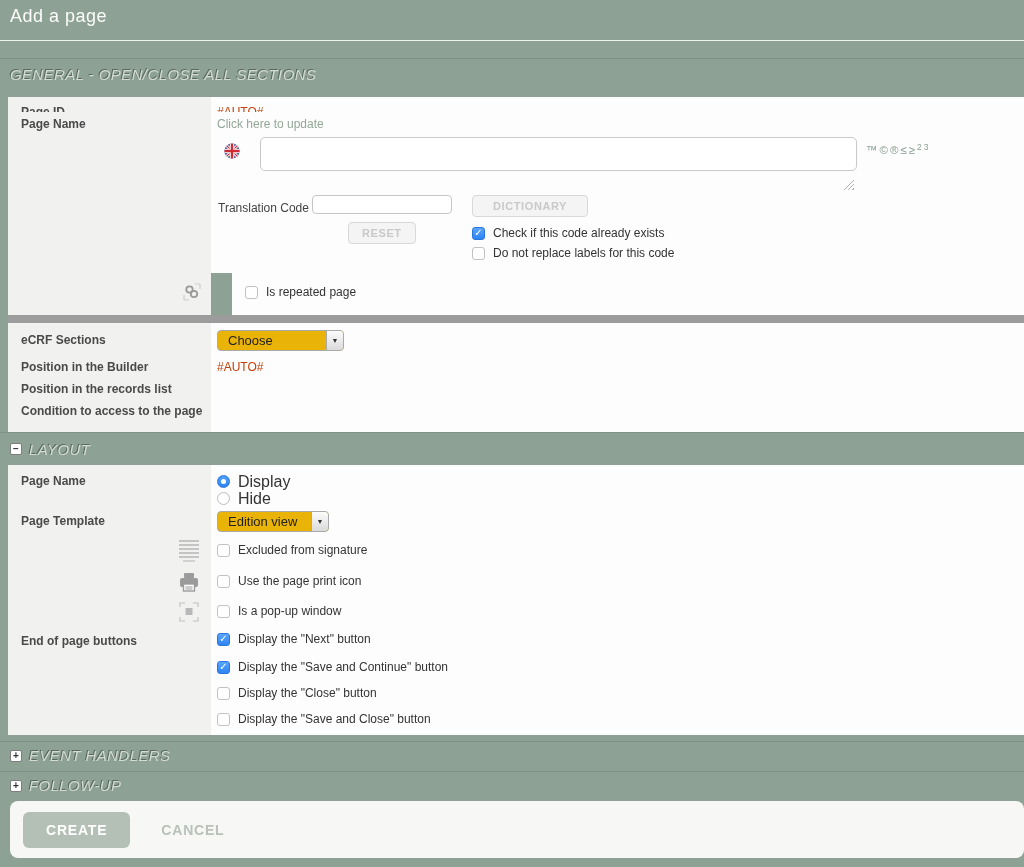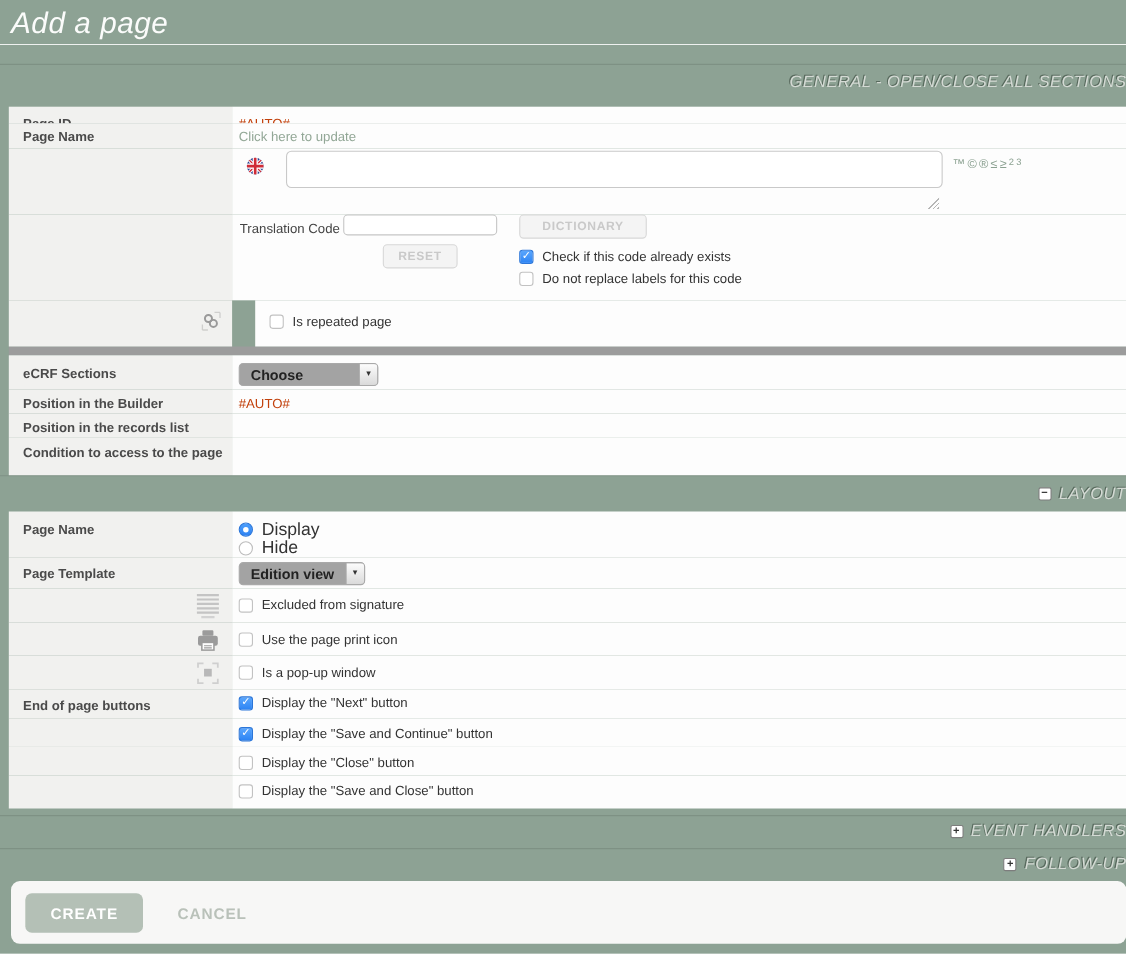--- a/index.html
+++ b/index.html
@@ -1,26 +1,26 @@
 <!DOCTYPE html>
 <html><head>
 <meta charset="utf-8">
 <style>
   * { margin:0; padding:0; box-sizing:border-box; }
   body { font-family:"Liberation Sans","DejaVu Sans",sans-serif; }
   .page { width:1024px; height:867px; background:#8da294; overflow:hidden; position:relative; }
 
   
   .title-bar { height:41px; border-bottom:1px solid rgba(255,255,255,.85); }
-  .title-bar h1 { padding:6px 0 0 10px; font-size:27px; font-weight:300; color:#fbfcfb; letter-spacing:.5px;font-style:italic; }
+  .title-bar h1 { padding:6px 0 0 10px; font-size:18px; font-weight:300; color:#fbfcfb; letter-spacing:.5px; }
 
   
   .section-header { height:31px; display:flex; align-items:center; padding-left:10px;
     font-style:italic; font-size:15px; color:#d4dad4; letter-spacing:.4px;
-    text-shadow:-1px -1px 0 rgba(45,60,49,.55); border-top:1px solid rgba(0,0,0,.10); cursor:pointer;justify-content:flex-end; }
+    text-shadow:-1px -1px 0 rgba(45,60,49,.55); border-top:1px solid rgba(0,0,0,.10); cursor:pointer; }
   .toggle-box { width:12px; height:12px; background:#fff; border:1px solid #7d7d7d; border-radius:2px;
     display:inline-flex; align-items:center; justify-content:center; margin-right:7px;
     font-style:normal; font-size:10px; font-weight:bold; color:#333; line-height:1; text-shadow:none; flex:0 0 auto; }
 
   
   .form-block { margin-left:8px; }
   .frow { display:flex; }
   .flabel { width:203px; flex:0 0 203px; background:#f1f1ef; padding-left:13px;
     font-size:12px; font-weight:bold; color:#4a4a4a; }
   .fcontent { flex:1; background:#fdfdfd; padding-left:6px; font-size:12px; color:#333; }
@@ -69,21 +69,21 @@
   .radio.checked { background:linear-gradient(#4d9ffc,#2d82f2); border-color:#2b76d9; }
   .radio.checked::after { content:""; width:5px; height:5px; border-radius:50%; background:#fff; }
 
   
   .rep-row { height:42px;gap:21px; }
   .rep-row .flabel { text-align:right; padding-right:8px; }
   .chain-svg { margin-top:6px; }
 
   
   .select { display:inline-flex; align-items:stretch; height:21px; border:1px solid #a9a9a9; border-radius:4px;
-    background:#a3a3a3; font-size:13px; color:#222; cursor:pointer;font-weight:bold; }
+    background:#eab308; font-size:13px; color:#222; cursor:pointer; }
   .select .txt { display:flex; align-items:center; padding:0 10px 0 10px; }
   .select .arrow { width:17px; border-left:1px solid #a9a9a9; border-radius:0 3px 3px 0;
     background:linear-gradient(#fcfcfc,#dadada); display:flex; align-items:center; justify-content:center; }
   .select .arrow::after { content:"▼"; font-size:7px; color:#333; }
 
   
   .icon-row .flabel { display:flex; justify-content:flex-end; padding-right:10px; }
   .icon-row .fcontent { display:flex; align-items:flex-start; }
 
   

